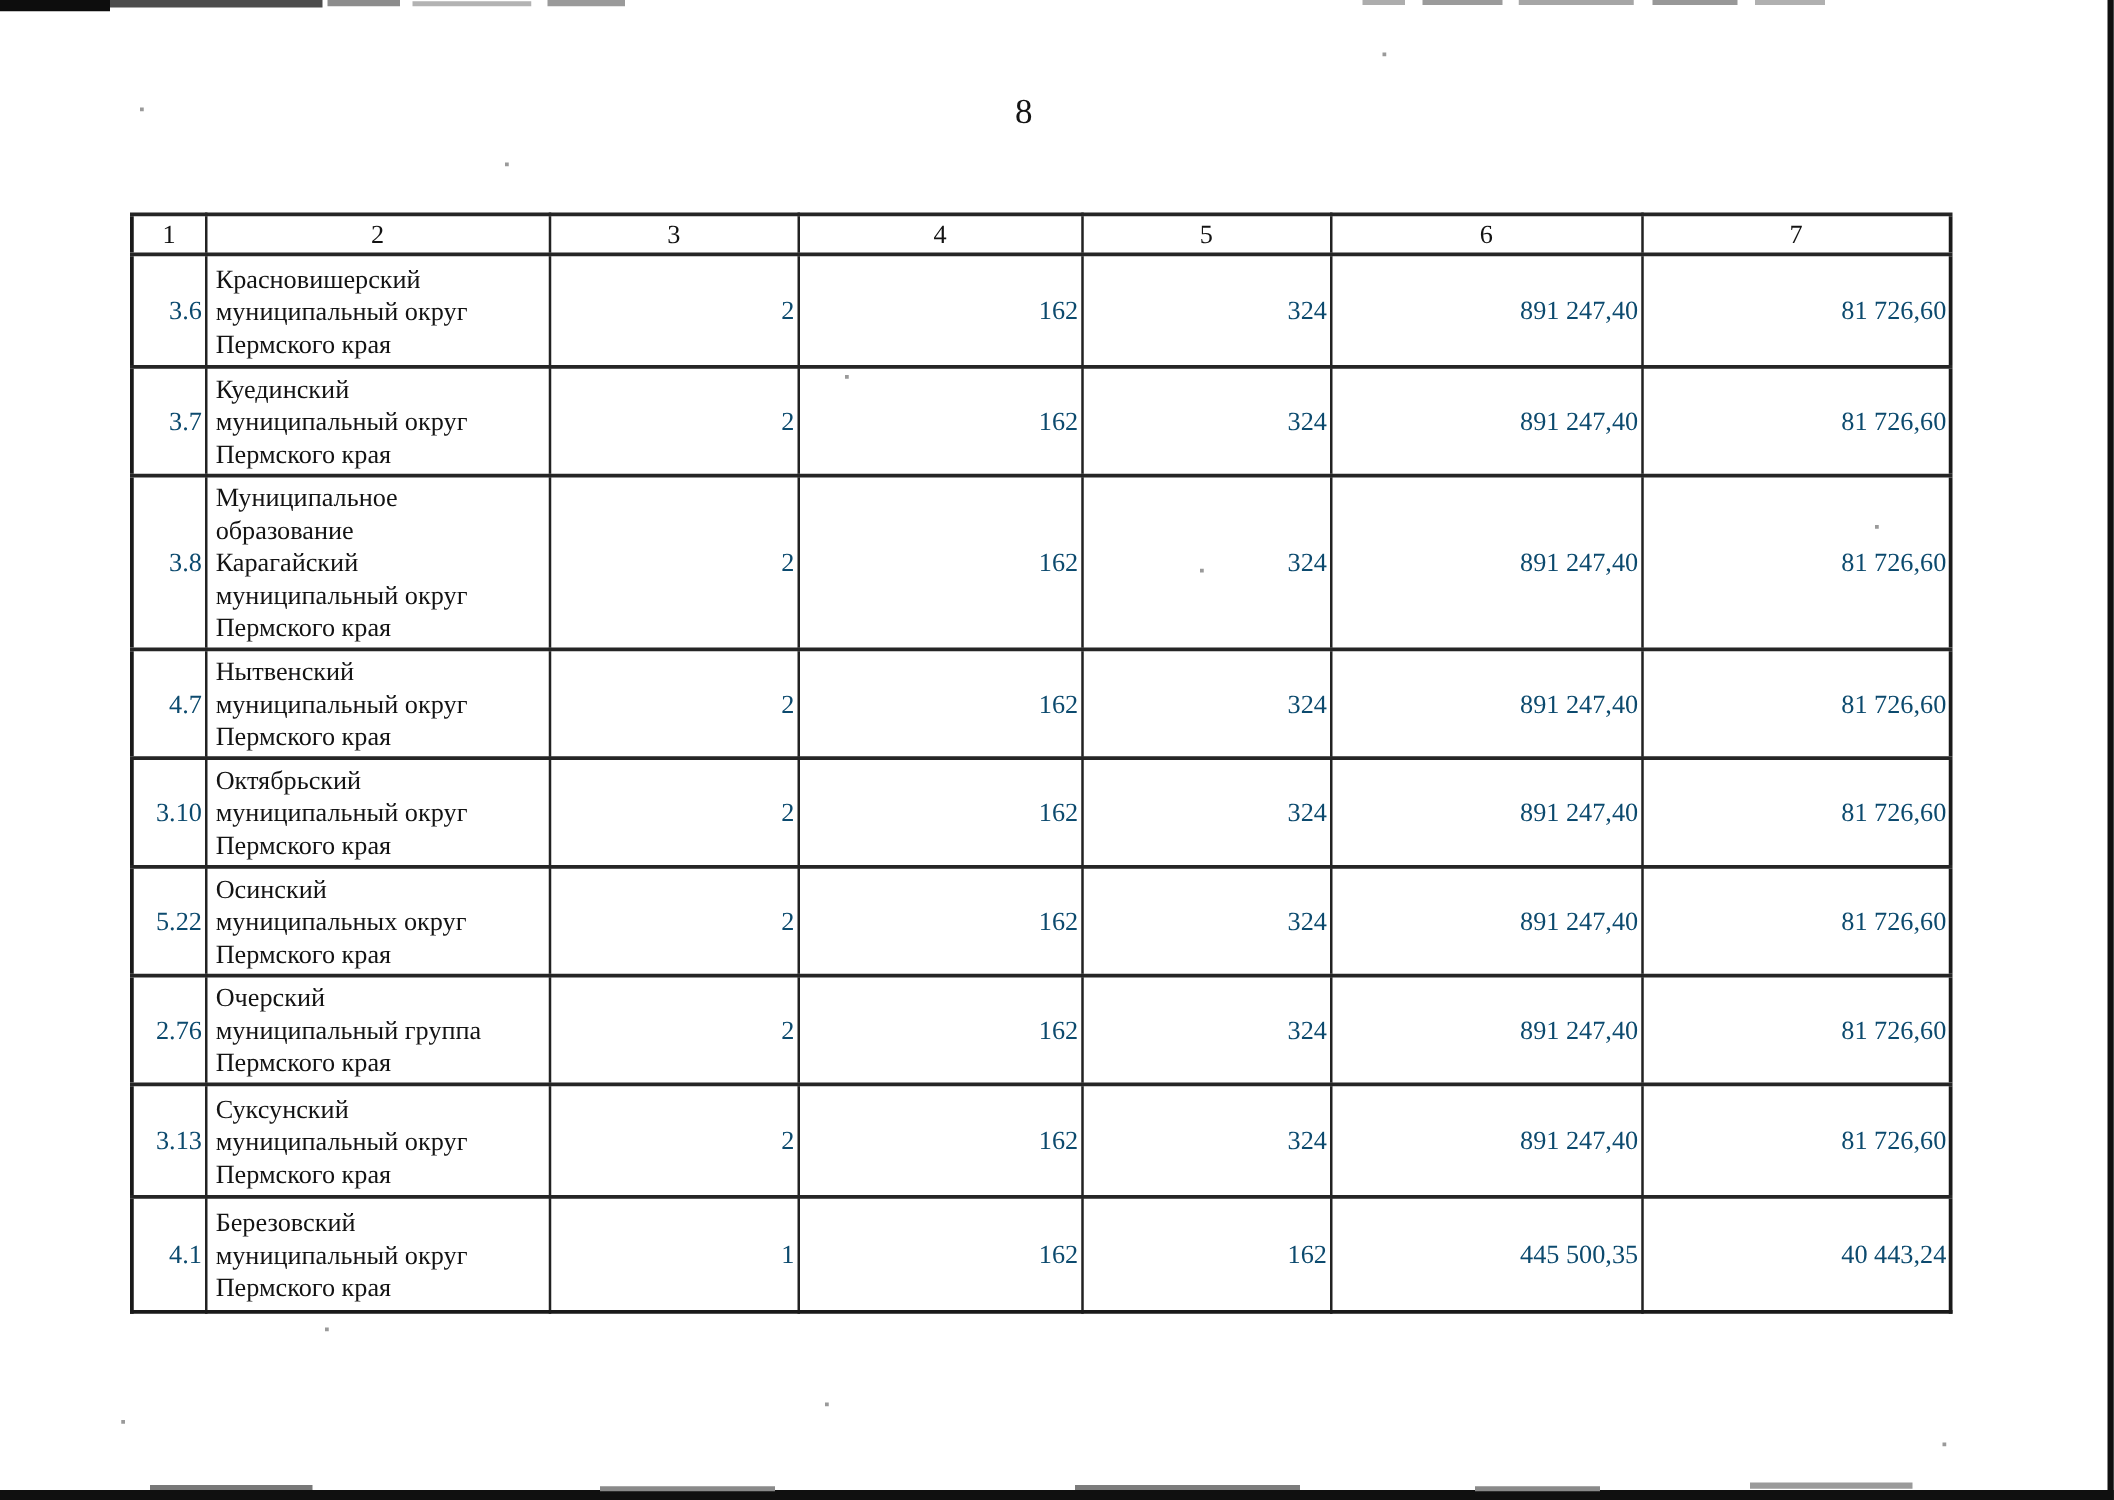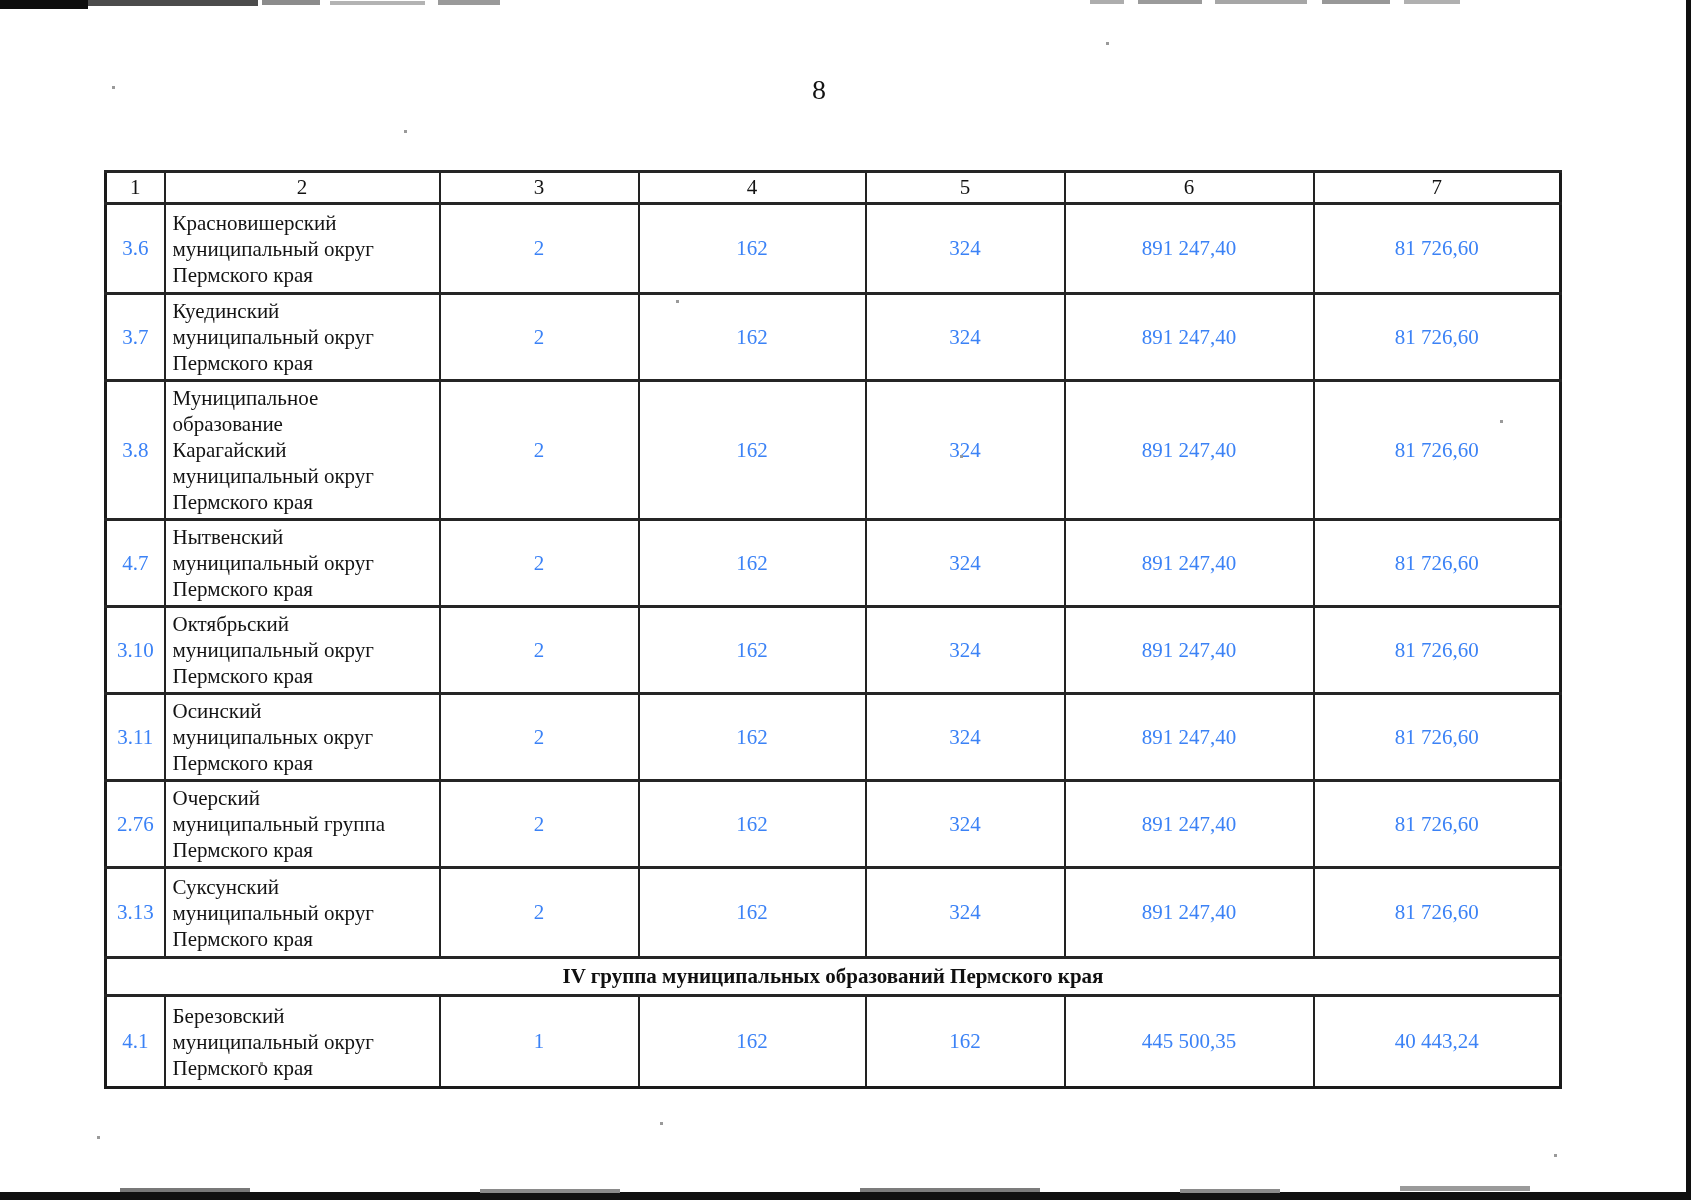--- a/index.html
+++ b/index.html
@@ -36,23 +36,23 @@
     vertical-align: middle;
     overflow: hidden;
   }
   table.doc-table {
     border: 3px solid #1a1a1a;
   }
   table.doc-table tr {
     border-top: 3px solid #252525;
   }
   td.num-cell {
-    text-align: center;
+    text-align: right;
     padding: 2px;
-    color: #3b82f6;
+    color: #0c4a6e;
   }
   td.name-cell {
     text-align: left;
     padding: 3px 30px 3px 7px;
     white-space: pre-line;
     line-height: 26px;
     color: #131313;
   }
   td.header-cell {
     text-align: center;
@@ -158,21 +158,21 @@
 муниципальный округ
 Пермского края</td>
     <td class="num-cell">2</td>
     <td class="num-cell">162</td>
     <td class="num-cell">324</td>
     <td class="num-cell">891 247,40</td>
     <td class="num-cell">81 726,60</td>
   </tr>
 
   <tr style="height:82px;">
-    <td class="num-cell">3.11</td>
+    <td class="num-cell">5.22</td>
     <td class="name-cell">Осинский
 муниципальных округ
 Пермского края</td>
     <td class="num-cell">2</td>
     <td class="num-cell">162</td>
     <td class="num-cell">324</td>
     <td class="num-cell">891 247,40</td>
     <td class="num-cell">81 726,60</td>
   </tr>
 
@@ -193,23 +193,20 @@
     <td class="name-cell">Суксунский
 муниципальный округ
 Пермского края</td>
     <td class="num-cell">2</td>
     <td class="num-cell">162</td>
     <td class="num-cell">324</td>
     <td class="num-cell">891 247,40</td>
     <td class="num-cell">81 726,60</td>
   </tr>
 
-  <tr style="height:38px;">
-    <td class="section-cell" colspan="7">IV группа муниципальных образований Пермского края</td>
-  </tr>
 
   <tr style="height:92px;">
     <td class="num-cell">4.1</td>
     <td class="name-cell">Березовский
 муниципальный округ
 Пермского края</td>
     <td class="num-cell">1</td>
     <td class="num-cell">162</td>
     <td class="num-cell">162</td>
     <td class="num-cell">445 500,35</td>

